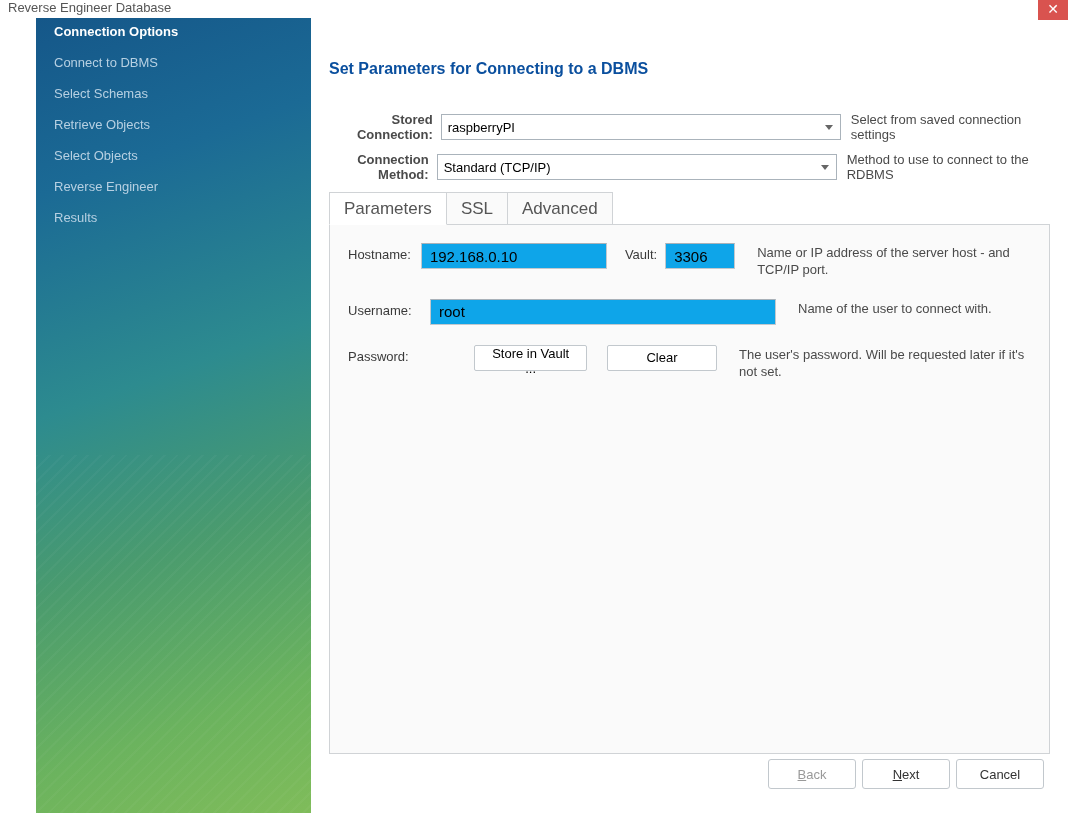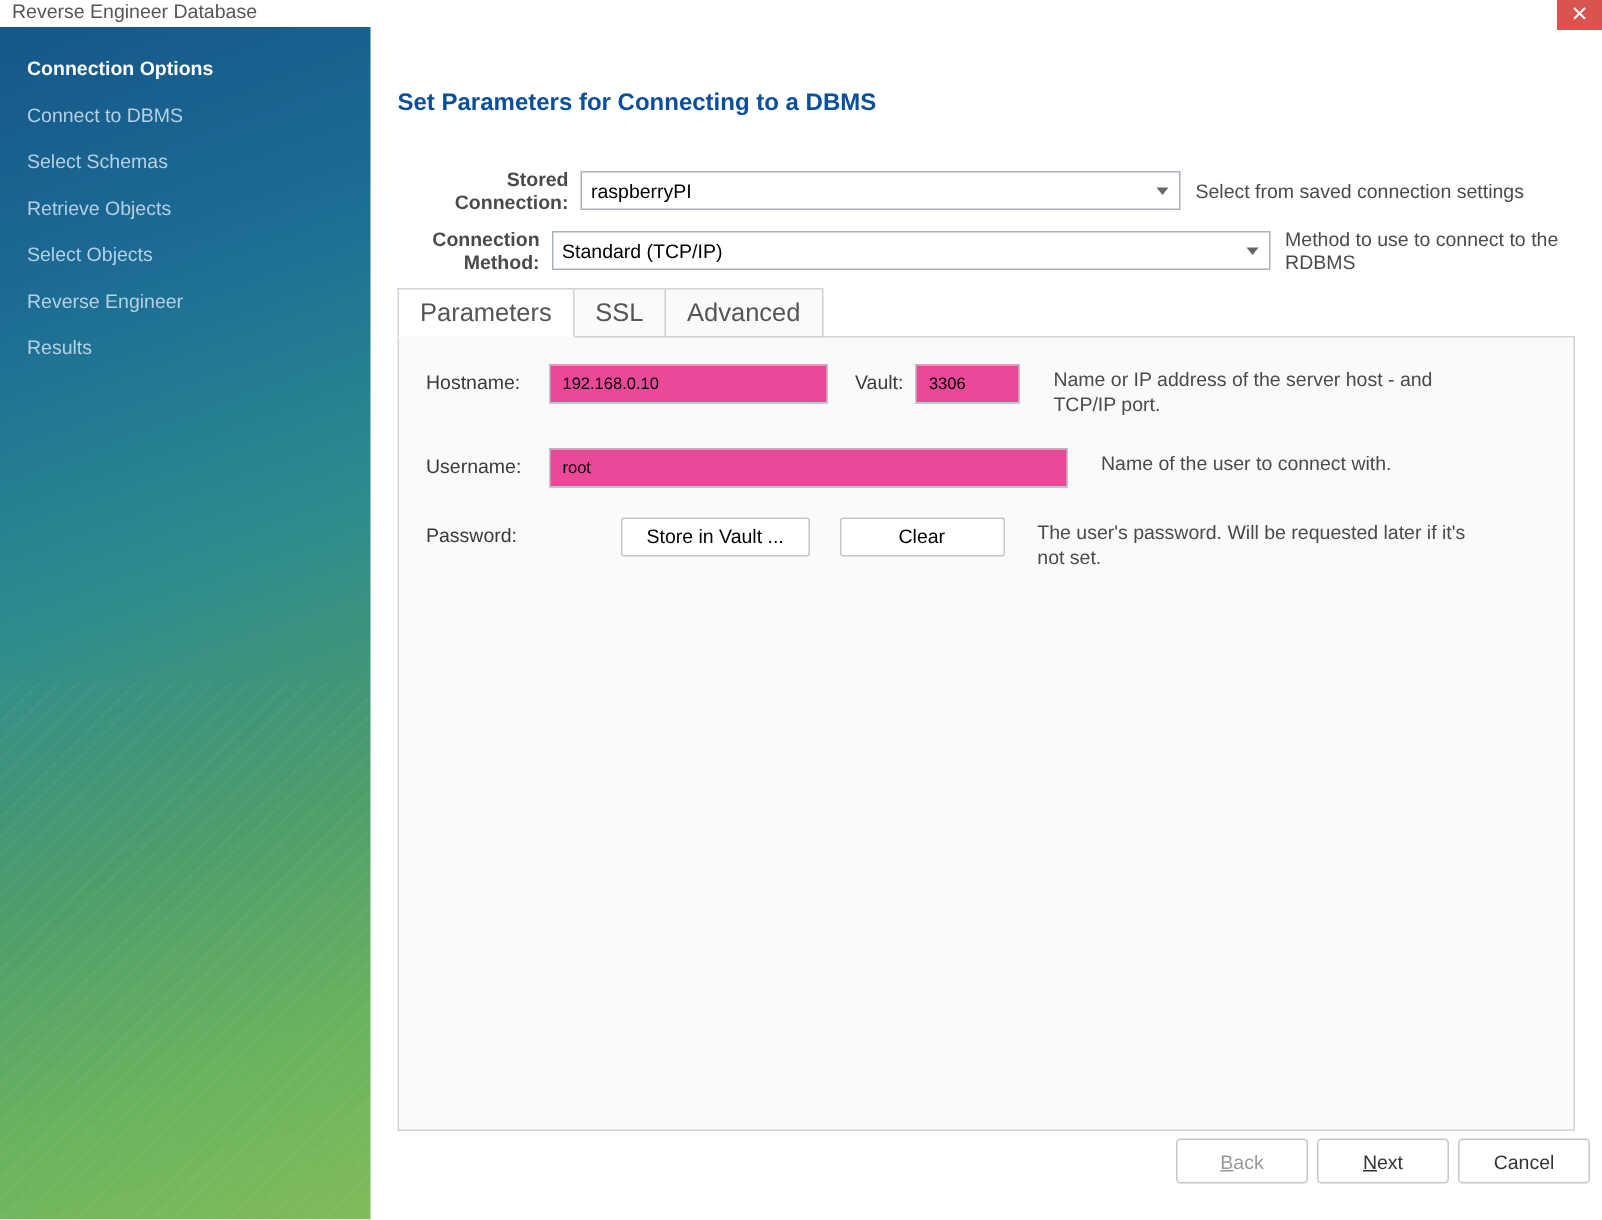--- a/index.html
+++ b/index.html
@@ -1,48 +1,48 @@
 <!DOCTYPE html>
 <html><head>
   <meta charset="utf-8">
   <style>
     * { box-sizing: border-box; margin: 0; padding: 0; }
     body { font-family: sans-serif; font-size: 13px; background: #fff; width: 1068px; height: 813px; overflow: hidden; position: relative; }
     .titlebar { position: relative; height: 18px; padding-left: 8px; color: #555; font-size: 13px; }
     .close-btn { position: absolute; right: 0; top: -2px; width: 30px; height: 22px; background: #d9534f; color: #fff; display: flex; align-items: center; justify-content: center; font-size: 14px; cursor: pointer; }
     .container { display: flex; height: 795px; }
-    .sidebar { width: 247px; background: linear-gradient(160deg, #155789 0%, #1b6a95 20%, #2d8b8f 45%, #4a9b6e 65%, #6bb35e 85%, #7fbc5a 100%); padding: 14px 14px; color: #b7d0e2; position: relative; }
+    .sidebar { width: 275px; background: linear-gradient(160deg, #155789 0%, #1b6a95 20%, #2d8b8f 45%, #4a9b6e 65%, #6bb35e 85%, #7fbc5a 100%); padding: 0 14px; color: #b7d0e2; position: relative; margin-left: 36px; }
     .sidebar::before { content:""; position:absolute; left:0; right:0; top:55%; bottom:0; background: repeating-linear-gradient(135deg, rgba(255,255,255,0.03) 0 2px, transparent 2px 9px); pointer-events:none; }
     .sidebar-item { padding: 6px 4px 10px; font-size: 13px; }
     .sidebar-item.active { color: #fff; font-weight: bold; }
     .main { flex: 1; padding: 18px 18px 0 18px; position: relative; }
     .page-title { color: #0a4f9e; font-weight: bold; font-size: 16px; margin: 24px 0 34px 0; }
     .toprow { display: flex; align-items: center; margin-bottom: 10px; }
     .toprow .lbl { width: 122px; text-align: right; padding-right: 8px; color: #4a4a4a; font-weight: bold; }
     .toprow select { height: 26px; border: 1px solid #aab3bb; padding: 0 20px 0 6px; appearance: none; background: #fff; font-size: 13px; }
     .sel1 { width: 400px; }
-    .sel2 { width: 479px; }
+    .sel2 { width: 400px; }
     .select-wrap { position: relative; }
     .select-wrap::after { content: ""; position: absolute; right: 8px; top: 11px; width: 0; height: 0; border-left: 4px solid transparent; border-right: 4px solid transparent; border-top: 5px solid #666; pointer-events: none; }
     .hint { margin-left: 10px; color: #4a4a4a; }
     .tabs { display: flex; margin-top: 4px; }
     .tab { padding: 6px 14px 5px; border: 1px solid #d0d3d6; background: #fafafa; color: #555; cursor: pointer; margin-right: -1px; font-size: 17px; }
     .tab.active { background: #fff; border-bottom-color: #fff; position: relative; z-index: 2; }
     .params-panel { border: 1px solid #d0d3d6; background: #fafafa; padding: 18px 18px; height: 530px; margin-top: -1px; }
     .row { display: flex; align-items: flex-start; margin-bottom: 20px; }
     .row .rlbl { width: 82px; padding-right: 10px; color: #3a3a3a; padding-top: 4px; }
-    .row input[type=text] { height: 26px; border: 1px solid #c2c8cd; border-top-color:#a9b1b8; padding: 0 8px; font-size: 11px; background: #ec4899; }
+    .row input[type=text] { height: 26px; border: 1px solid #c2c8cd; border-top-color:#a9b1b8; padding: 0 8px; font-size: 15px; background: #0ea5e9; }
     .host-input { width: 186px; }
     .port-lbl { margin: 0 8px 0 18px; color:#3a3a3a; padding-top:4px; }
     .port-input { width: 70px; }
     .user-input { width: 346px; }
     .desc { margin-left: 22px; color: #4a4a4a; max-width: 292px; padding-top: 2px; line-height: 1.3; }
     .btn-small { height: 26px; padding: 0 16px; border: 1px solid #c2c8cd; background:#fff; font-size: 13px; cursor: pointer; border-radius: 2px; }
     .btn-row { display:flex; gap:20px;margin-left:48px; }
-    .footer { position: absolute; right: 8px; bottom: 24px; display: flex; gap: 6px; }
+    .footer { position: absolute; right: 24px; bottom: 24px; display: flex; gap: 6px; }
     .nav-btn { min-width: 88px; height: 30px; border: 1px solid #c2c8cd; background: #fff; border-radius: 3px; cursor: pointer; color: #333; font-size: 13px; }
     .nav-btn.dim { color:#999; }
   </style>
 </head>
 <body>
 
 <div class="titlebar">
   <span>Reverse Engineer Database</span>
   <div class="close-btn">
     <span>✕</span>

